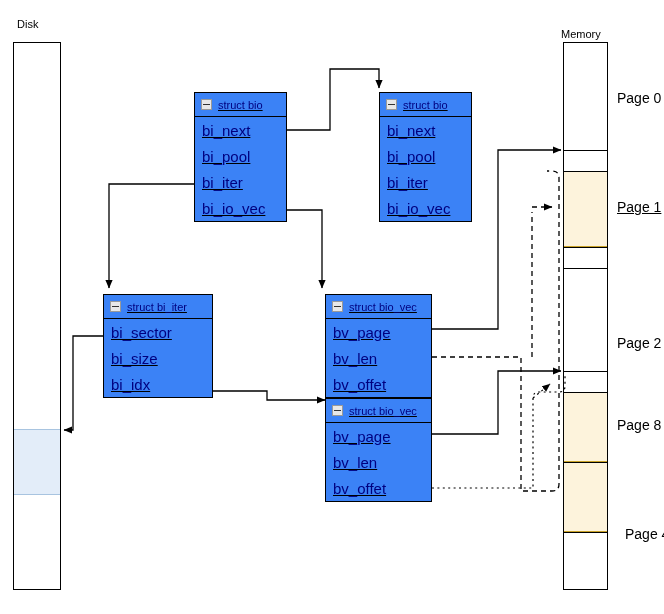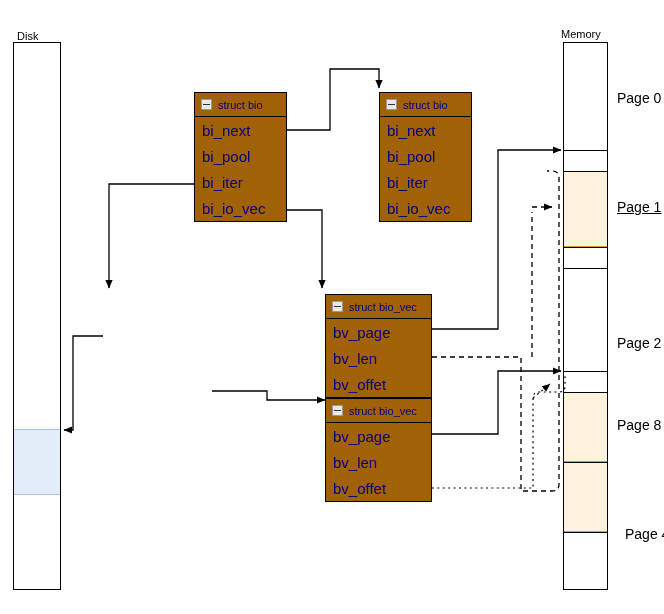--- a/index.html
+++ b/index.html
@@ -7,37 +7,37 @@
        font-family:"Liberation Sans","DejaVu Sans",sans-serif;}
   #canvas{position:absolute;left:0;top:0;width:664px;height:614px;}
   svg.layer{position:absolute;left:0;top:0;width:664px;height:614px;pointer-events:none;}
 
   .col-label{position:absolute;font-size:11px;color:#000;white-space:nowrap;}
   .page-label{position:absolute;font-size:14px;color:#000;white-space:nowrap;}
 
   .bar{position:absolute;border:1px solid #000;box-sizing:border-box;background:#fff;}
   .seg{position:absolute;box-sizing:border-box;}
 
-  .struct{position:absolute;border:1px solid #000;box-sizing:border-box;background:#a16207;}
+  .struct{position:absolute;border:1px solid #000;box-sizing:border-box;background:#3b82f6;text-decoration:underline;}
   .struct .hdr{height:24px;border-bottom:1px solid #000;box-sizing:border-box;
        display:flex;align-items:center;padding-left:6px;gap:6px;}
   .struct .hdr .ttl{font-size:11px;color:#00007f;}
   .struct .body{padding:0;}
   .struct .fld{height:26px;display:flex;align-items:center;padding-left:7px;
        font-size:15px;color:#00007f;box-sizing:border-box;}
   .mini{width:11px;height:11px;border:1px solid #999;background:#e8e8e8;
        box-sizing:border-box;position:relative;flex:none;}
   .mini:before{content:"";position:absolute;left:1px;right:1px;top:4px;height:1px;background:#333;}
 </style>
 </head>
 <body>
 
 <div id="canvas">
 
-  <div class="col-label" style="left:17px;top:18px;margin-top:12px;">Disk</div>
+  <div class="col-label" style="left:17px;top:18px;">Disk</div>
   <div class="bar" id="disk-bar" style="left:13px;top:42px;width:48px;height:548px;"></div>
   <div class="seg" id="disk-hl" style="left: 14px; top: 429px; width: 46px; height: 66px; background: rgb(227, 237, 249); border-top: 1px solid rgb(168, 196, 224); border-bottom: 1px solid rgb(168, 196, 224);"></div>
 
   <div class="col-label" style="left:561px;top:18px;margin-top:10px;">Memory</div>
   <div class="bar" id="mem-bar" style="left:563px;top:42px;width:45px;height:548px;"></div>
 
   <div id="mem-segments">
       <div class="seg" style="left: 564px; top: 171px; width: 43px; height: 76px; background: rgb(253, 243, 220); border-top: 1px solid rgb(201, 162, 39); border-bottom: 1px solid rgb(201, 162, 39);"></div>
       <div class="seg" style="left: 564px; top: 392px; width: 43px; height: 70px; background: rgb(253, 243, 220); border-top: 1px solid rgb(201, 162, 39); border-bottom: 1px solid rgb(201, 162, 39);"></div>
       <div class="seg" style="left: 564px; top: 462px; width: 43px; height: 70px; background: rgb(253, 243, 220); border-top: 1px solid rgb(201, 162, 39); border-bottom: 1px solid rgb(201, 162, 39);"></div>
@@ -122,20 +122,31 @@
       <span class="ttl">struct bio</span>
     </div>
     <div class="body">
       <div class="fld">bi_next</div>
       <div class="fld">bi_pool</div>
       <div class="fld">bi_iter</div>
       <div class="fld">bi_io_vec</div>
     </div>
   </div>
 
+  <div class="struct" id="box-biiter" style="left:103px;top:294px;width:110px;height:104px;">
+    <div class="hdr">
+      <span class="mini"></span>
+      <span class="ttl">struct bi_iter</span>
+    </div>
+    <div class="body">
+      <div class="fld">bi_sector</div>
+      <div class="fld">bi_size</div>
+      <div class="fld">bi_idx</div>
+    </div>
+  </div>
 
   <div class="struct" id="box-biovec1" style="left:325px;top:294px;width:107px;height:104px;">
     <div class="hdr">
       <span class="mini"></span>
       <span class="ttl">struct bio_vec</span>
     </div>
     <div class="body">
       <div class="fld">bv_page</div>
       <div class="fld">bv_len</div>
       <div class="fld">bv_offet</div>

